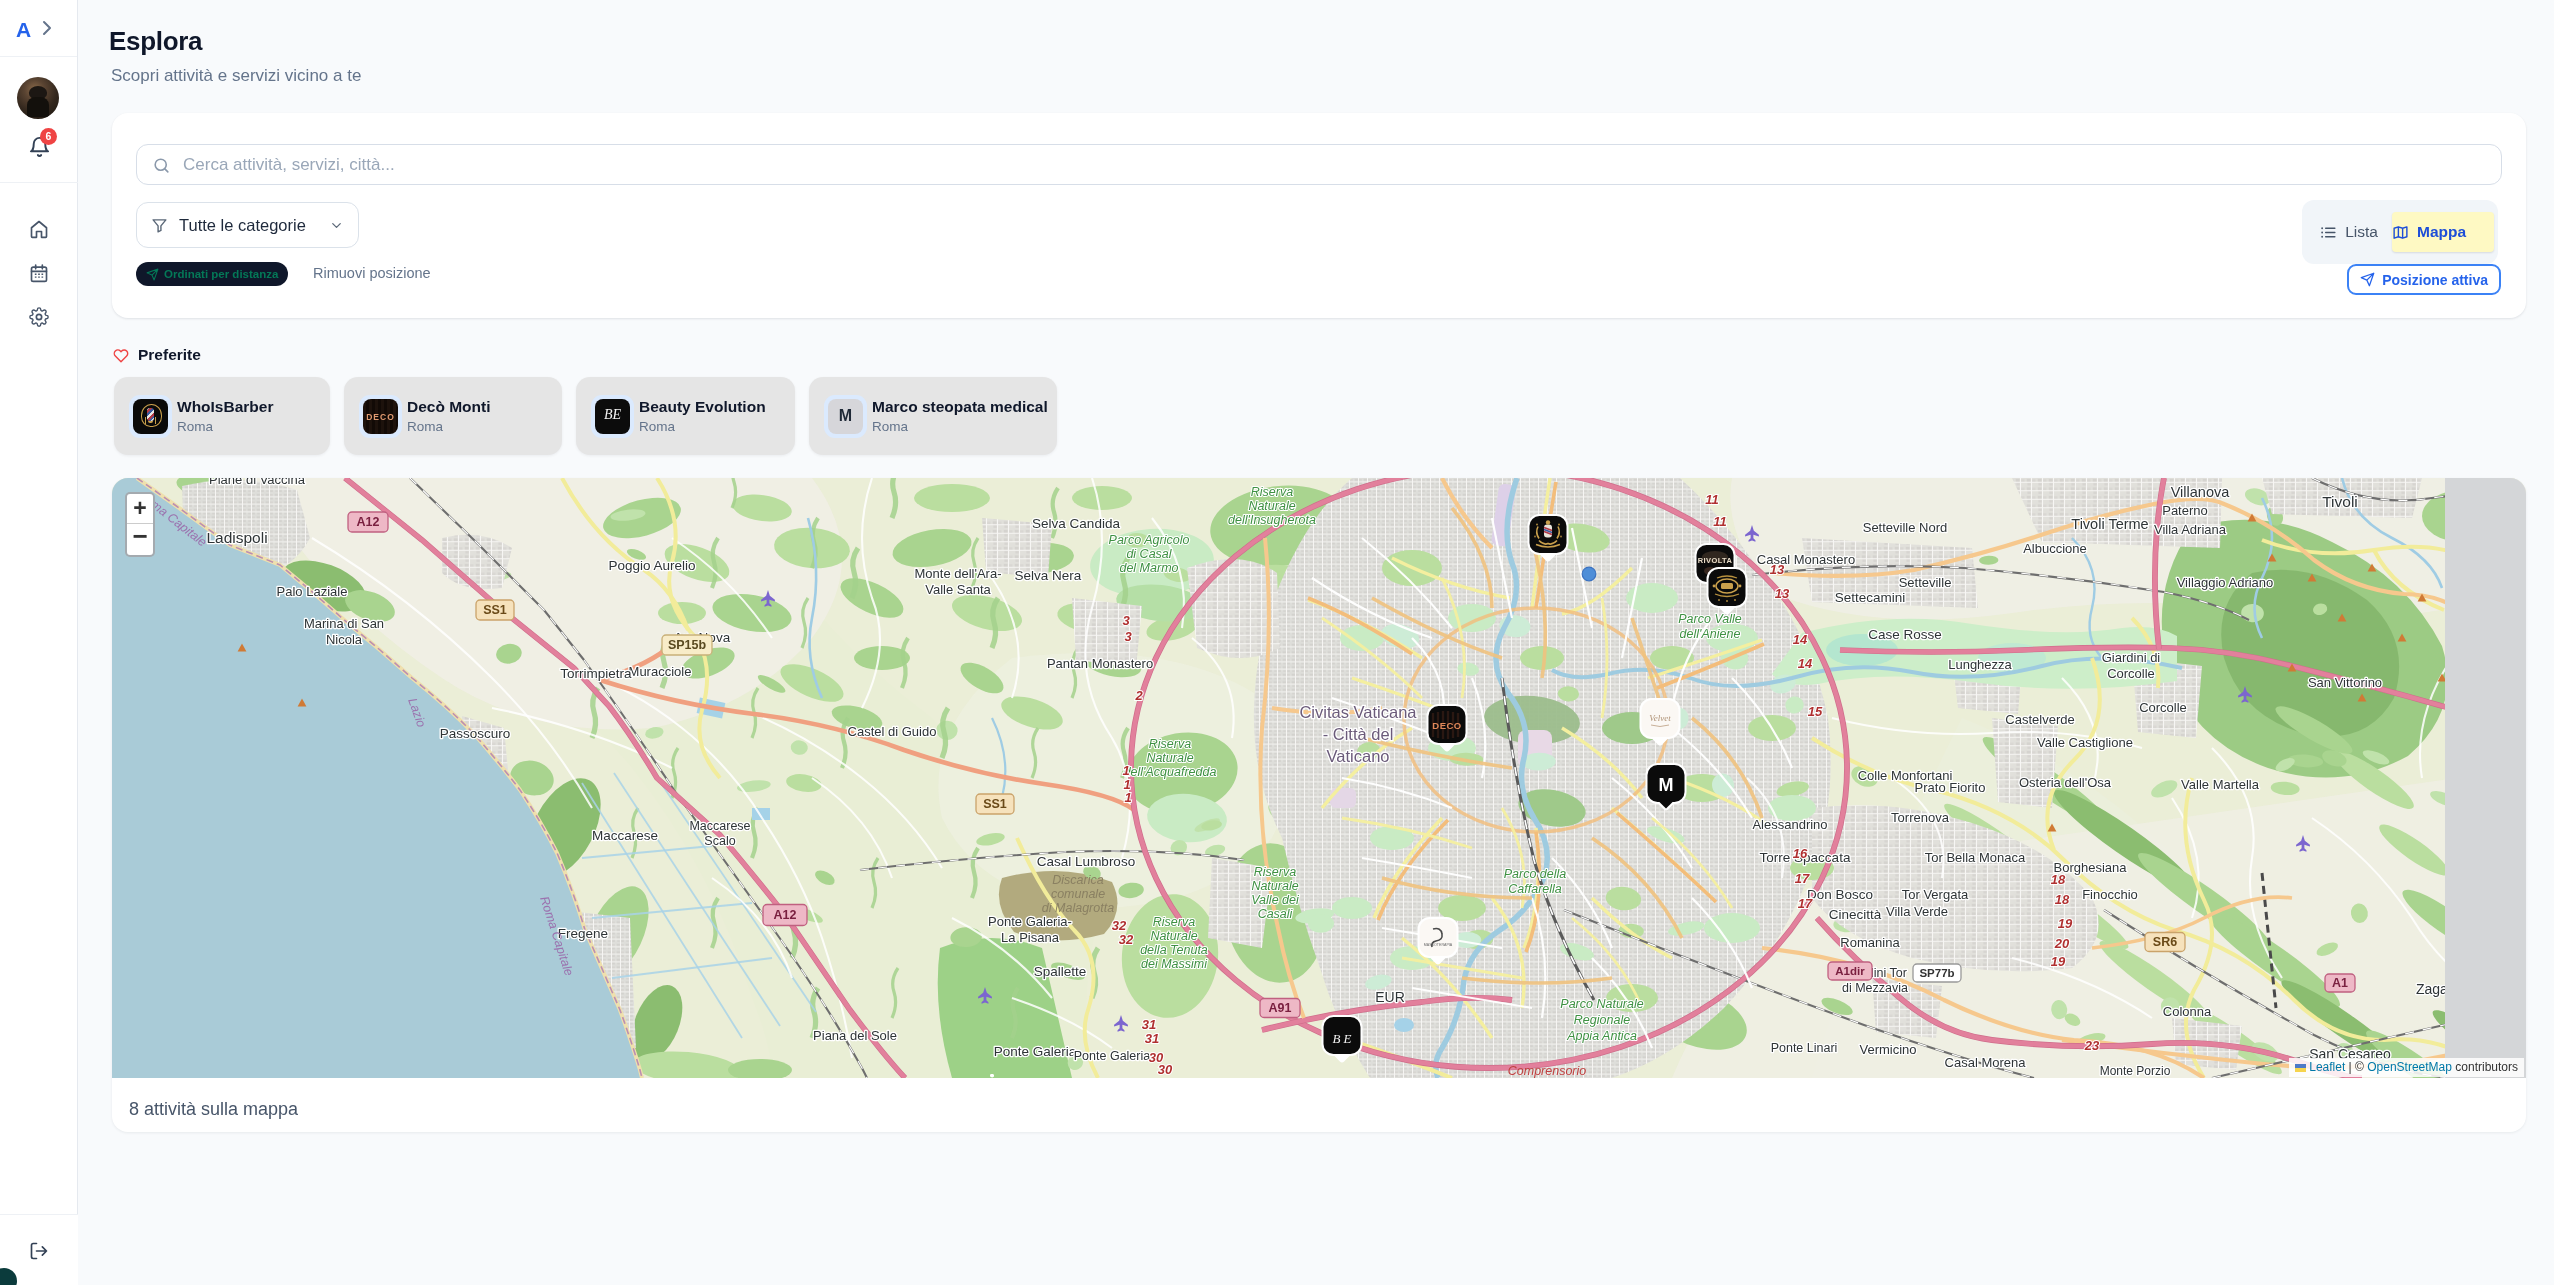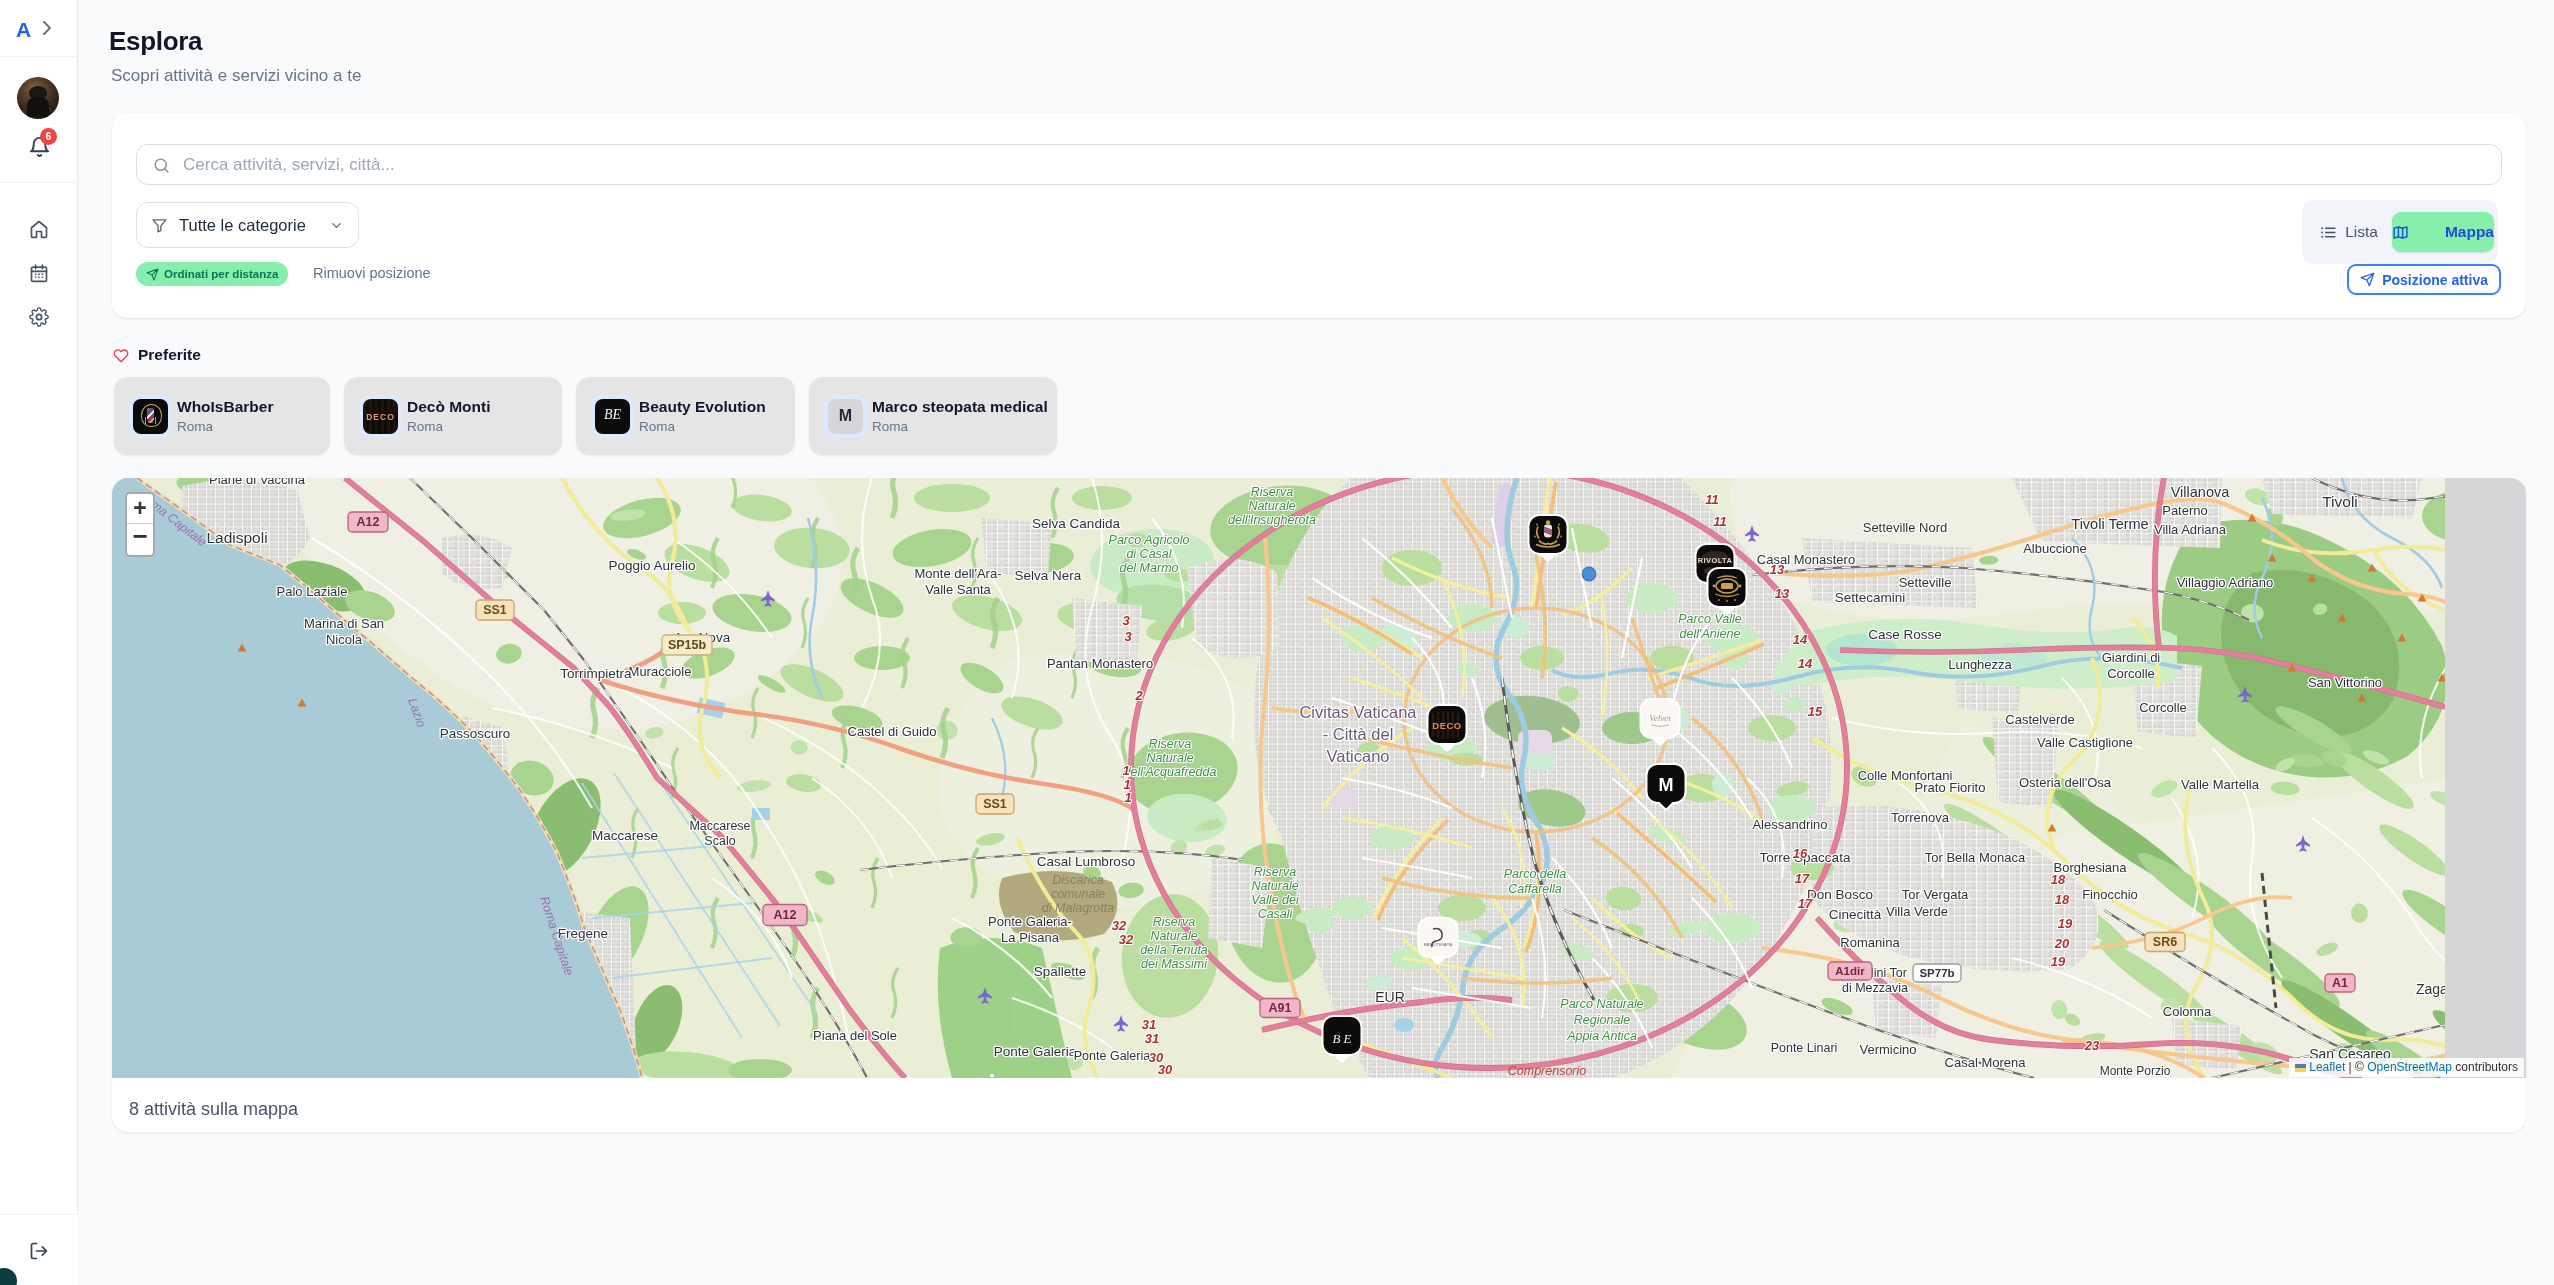--- a/index.html
+++ b/index.html
@@ -27,22 +27,22 @@
   #subtitle { position:absolute; left:33px; top:66px; font-size:17px; color:#64748b; }
   
   #scard { position:absolute; left:34px; top:113px; width:2414px; height:205px; background:#fff; border-radius:16px; box-shadow:0 1px 3px rgba(15,23,42,.07), 0 1px 2px rgba(15,23,42,.04); }
   #searchbox { position:absolute; left:24px; top:31px; right:24px; height:41px; border:1px solid #d7dee8; border-radius:12px; }
   #searchbox svg { position:absolute; left:15px; top:11px; }
   #searchbox span { position:absolute; left:46px; top:10px; font-size:17px; color:#9aa7b8; }
   #catsel { position:absolute; left:24px; top:89px; width:223px; height:46px; border:1px solid #dbe2ea; border-radius:12px; display:flex; align-items:center; padding:0 14px; gap:11px; }
   #catsel .lbl { font-size:16.5px; color:#1e293b; }
   #toggle { position:absolute; right:28px; top:87px; width:196px; height:64px; background:#f1f5f9; border-radius:12px; display:flex; align-items:center; padding:4px; }
   #lista { flex:0 0 86px; display:flex; align-items:center; justify-content:center; gap:8px; font-size:15.5px; color:#475569; }
-  #mappa { flex:1; height:40px; background:#86efac; border-radius:9px; box-shadow:0 1px 2px rgba(15,23,42,.12); display:flex; align-items:center; justify-content:space-between; gap:8px; font-size:15.5px; color:#1d4ed8; font-weight:bold; }
-  #chip { position:absolute; left:24px; top:149px; height:24px; background:#86efac; border-radius:12px; display:inline-flex; align-items:center; gap:5px; padding:0 10px; font-size:11.5px; font-weight:bold; color:#047857; }
+  #mappa { flex:1; height:40px; background:#fef9c3; border-radius:4px; box-shadow:0 1px 2px rgba(15,23,42,.12); display:flex; align-items:center; justify-content:flex-start; gap:8px; font-size:15.5px; color:#1d4ed8; font-weight:bold; }
+  #chip { position:absolute; left:24px; top:149px; height:24px; background:#0f172a; border-radius:12px; display:inline-flex; align-items:center; gap:5px; padding:0 10px; font-size:11.5px; font-weight:bold; color:#047857; }
   #rimuovi { position:absolute; left:201px; top:152px; font-size:14.5px; color:#64748b; }
   #posatt { position:absolute; right:25px; top:151px; height:31px; border:2px solid #3b82f6; border-radius:9px; display:inline-flex; align-items:center; gap:7px; padding:0 11px; font-size:14px; font-weight:bold; color:#2563eb; }
   
   #prefhead { position:absolute; left:35px; top:346px; display:flex; align-items:center; gap:9px; font-size:15.5px; font-weight:bold; color:#0f172a; }
   #cards { position:absolute; left:36px; top:377px; display:flex; gap:14px; }
   .pcard { height:78px; background:#e5e5e5; border-radius:14px; box-shadow:0 1px 3px rgba(15,23,42,.06); display:flex; align-items:center; padding:0 22px 0 15px; gap:5px; }
   .ring { width:43px; height:43px; border-radius:11px; background:#dbeafe; display:flex; align-items:center; justify-content:center; flex:0 0 auto;}
   .plogo { width:35px; height:35px; border-radius:8px; position:relative; overflow:hidden; }
   .pname { font-size:15.5px; font-weight:bold; color:#0f172a; white-space:nowrap; }
   .psub { font-size:13.5px; color:#64748b; margin-top:3px; }

